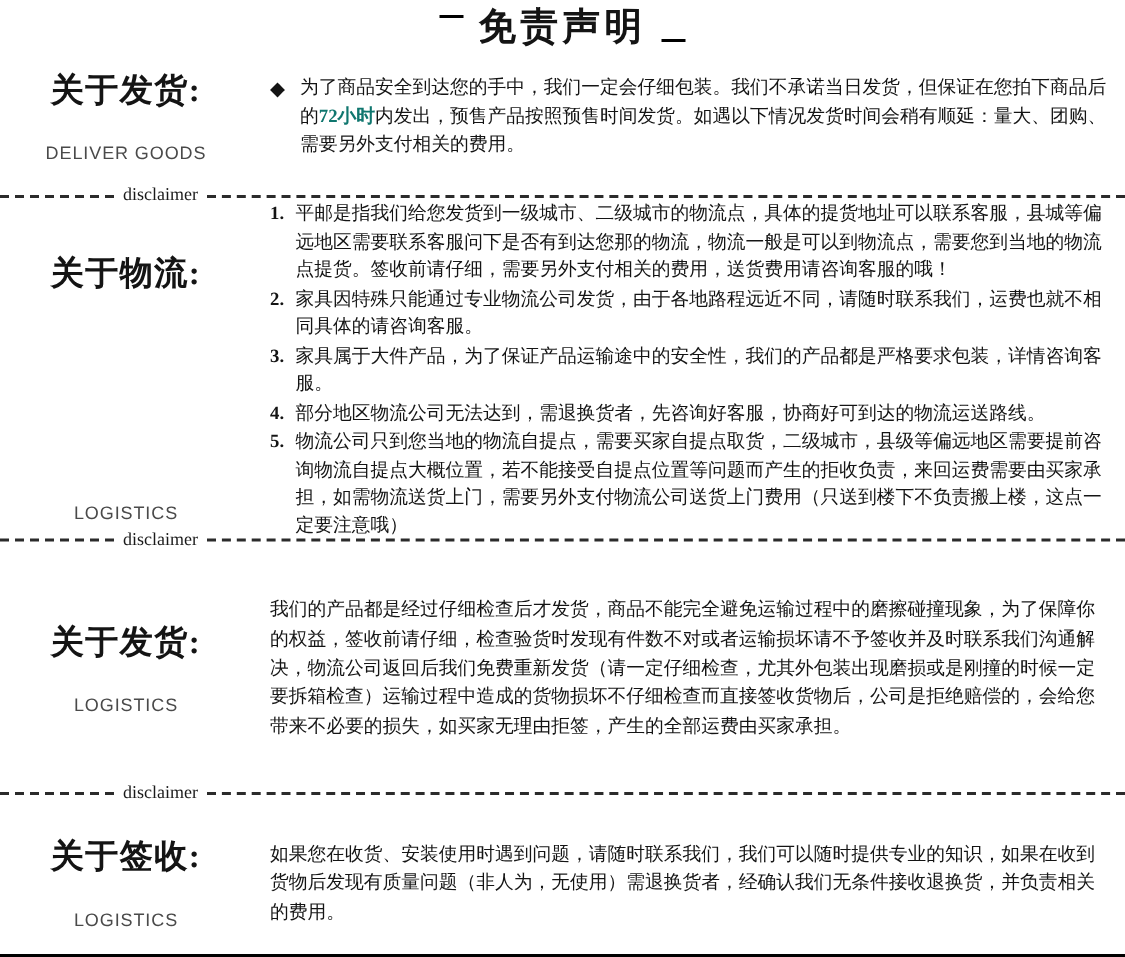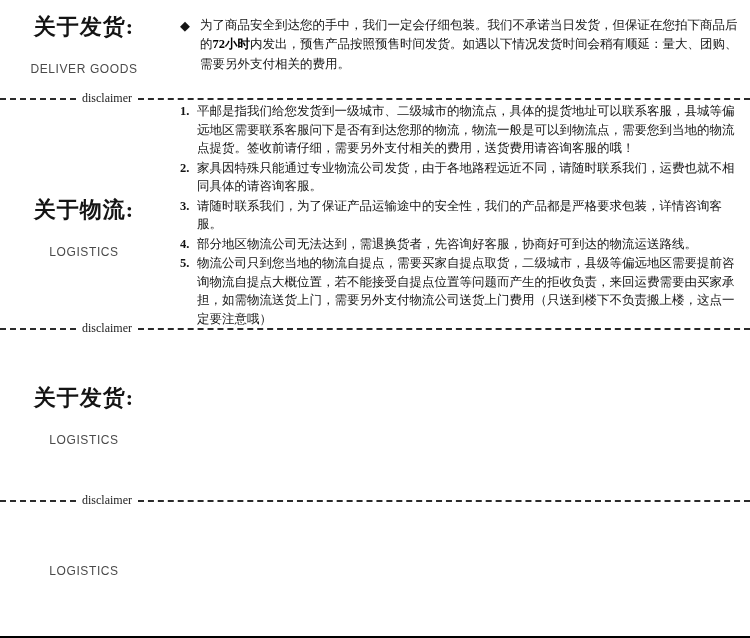--- a/index.html
+++ b/index.html
@@ -34,57 +34,62 @@
   .sec-2 { height:208px; }
   .sec-3 { height:150px; }
   .sec-4 { height:98px; }
 
   .label-col {
     width:168px; flex-shrink:0;
     display:flex; flex-direction:column;
     justify-content:center; align-items:center;
     text-align:center;
   }
-  .label-col.top { justify-content:center; padding-top:26px; }
+  .label-col.top { justify-content:space-between; padding-top:26px; }
   .label-cn { font-size:22px; font-weight:bold; letter-spacing:1px; white-space:nowrap; }
   .label-en {
     font-family:"Liberation Sans","DejaVu Sans",sans-serif;
     font-size:12px; color:#4a4a4a; letter-spacing:0.6px; margin-top:20px;
     white-space:nowrap;
   }
 
   .body-col {
     flex:1; padding:6px 8px 4px 12px;
     font-size:12.5px; line-height:1.55;
     display:flex; flex-direction:column; justify-content:center;
   }
 
   
   .diamond-row { display:flex; align-items:flex-start; }
   .diamond { width:20px; flex-shrink:0; font-size:13px; line-height:1.55; }
-  .hl { color:#000000; font-weight:bold; }
+  .hl { color:#0f766e; font-weight:bold; }
 
   
   .list { display:flex; flex-direction:column; gap:1px; }
   .list-item { display:flex; line-height:1.48; }
   .num { font-weight:bold; width:17px; flex-shrink:0; }
   .item-text { flex:1; }
 
   
   .divider { height:22px; display:flex; align-items:center; width:100%;text-align:center; }
   .div-seg { border-top:2px dashed #2b2b2b; height:0; }
   .div-left { width:76px; }
   .div-right { flex:1; }
   .div-label { padding:0 6px; font-size:12px; color:#1a1a1a; transform:translateY(-1px); }
 </style>
 </head>
 <body>
 
 <div class="page">
 
+  <div class="header">
+    <span class="tick tick-left"></span>
+    <h1 class="title">免责声明</h1>
+    <span class="tick tick-right"></span>
+  </div>
 
   <div class="section sec-1">
     <div class="label-col">
       <div class="label-cn">关于发货:</div>
       <div class="label-en">DELIVER GOODS</div>
     </div>
     <div class="body-col">
       <div class="diamond-row">
         <span class="diamond">◆</span>
         <span class="item-text"><span>为了商品安全到达您的手中，我们一定会仔细包装。我们不承诺当日发货，但保证在您拍下商品后的</span><span class="hl">72小时</span><span>内发出，预售产品按照预售时间发货。如遇以下情况发货时间会稍有顺延：量大、团购、需要另外支付相关的费用。</span></span>
@@ -108,21 +113,21 @@
         <div class="list-item">
           <span class="num">1.</span>
           <span class="item-text">平邮是指我们给您发货到一级城市、二级城市的物流点，具体的提货地址可以联系客服，县城等偏远地区需要联系客服问下是否有到达您那的物流，物流一般是可以到物流点，需要您到当地的物流点提货。签收前请仔细，需要另外支付相关的费用，送货费用请咨询客服的哦！</span>
         </div>
         <div class="list-item">
           <span class="num">2.</span>
           <span class="item-text">家具因特殊只能通过专业物流公司发货，由于各地路程远近不同，请随时联系我们，运费也就不相同具体的请咨询客服。</span>
         </div>
         <div class="list-item">
           <span class="num">3.</span>
-          <span class="item-text">请随时联系我们，为了保证产品运输途中的安全性，我们的产品都是严格要求包装，详情咨询客服。</span>
+          <span class="item-text">家具属于大件产品，为了保证产品运输途中的安全性，我们的产品都是严格要求包装，详情咨询客服。</span>
         </div>
         <div class="list-item">
           <span class="num">4.</span>
           <span class="item-text">部分地区物流公司无法达到，需退换货者，先咨询好客服，协商好可到达的物流运送路线。</span>
         </div>
         <div class="list-item">
           <span class="num">5.</span>
           <span class="item-text">物流公司只到您当地的物流自提点，需要买家自提点取货，二级城市，县级等偏远地区需要提前咨询物流自提点大概位置，若不能接受自提点位置等问题而产生的拒收负责，来回运费需要由买家承担，如需物流送货上门，需要另外支付物流公司送货上门费用（只送到楼下不负责搬上楼，这点一定要注意哦）</span>
         </div>
       </div>
@@ -133,27 +138,34 @@
     <span class="div-seg div-left"></span>
     <span class="div-label">disclaimer</span>
     <span class="div-seg div-right"></span>
   </div>
 
   <div class="section sec-3">
     <div class="label-col">
       <div class="label-cn">关于发货:</div>
       <div class="label-en">LOGISTICS</div>
     </div>
+    <div class="body-col">
+      <div>我们的产品都是经过仔细检查后才发货，商品不能完全避免运输过程中的磨擦碰撞现象，为了保障你的权益，签收前请仔细，检查验货时发现有件数不对或者运输损坏请不予签收并及时联系我们沟通解决，物流公司返回后我们免费重新发货（请一定仔细检查，尤其外包装出现磨损或是刚撞的时候一定要拆箱检查）运输过程中造成的货物损坏不仔细检查而直接签收货物后，公司是拒绝赔偿的，会给您带来不必要的损失，如买家无理由拒签，产生的全部运费由买家承担。</div>
+    </div>
   </div>
 
   <div class="divider">
     <span class="div-seg div-left"></span>
     <span class="div-label">disclaimer</span>
     <span class="div-seg div-right"></span>
   </div>
 
   <div class="section sec-4">
     <div class="label-col">
+      <div class="label-cn">关于签收:</div>
       <div class="label-en">LOGISTICS</div>
+    </div>
+    <div class="body-col">
+      <div>如果您在收货、安装使用时遇到问题，请随时联系我们，我们可以随时提供专业的知识，如果在收到货物后发现有质量问题（非人为，无使用）需退换货者，经确认我们无条件接收退换货，并负责相关的费用。</div>
     </div>
   </div>
 
 </div>
 
 </body></html>

